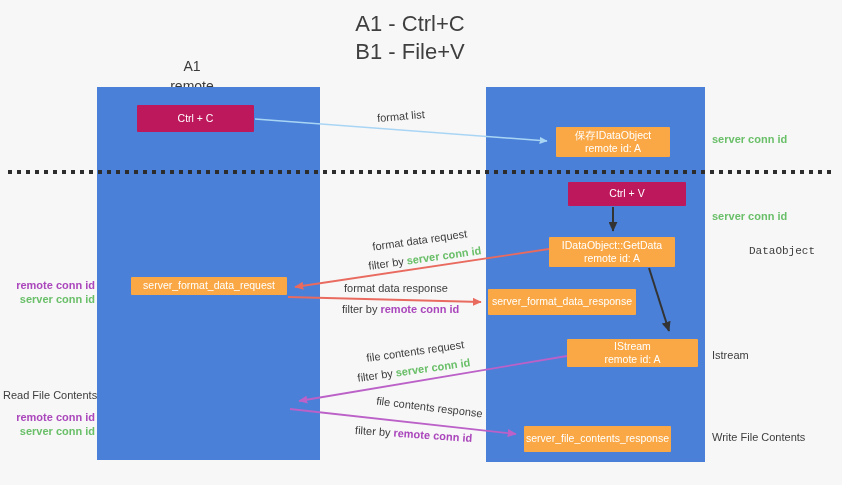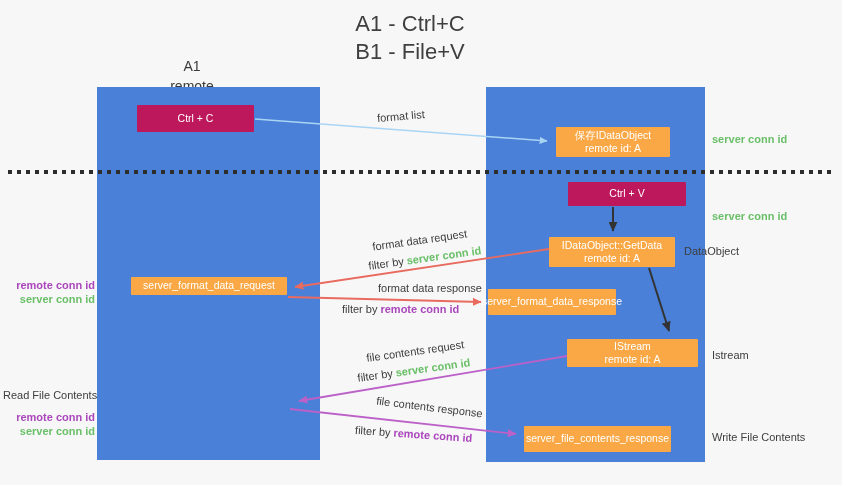--- a/index.html
+++ b/index.html
@@ -69,21 +69,21 @@
   <div class="node green" style="left:568px;top:182px;width:118px;height:24px;">
     <div>Ctrl + V</div>
   </div>
   <div class="node orange" style="left:549px;top:237px;width:126px;height:30px;">
     <div>IDataObject::GetData</div>
     <div>remote id: A</div>
   </div>
   <div class="node orange" style="left:131px;top:277px;width:156px;height:18px;">
     <div>server_format_data_request</div>
   </div>
-  <div class="node orange" style="left:488px;top:289px;width:128px;height:26px;text-align:right;">
+  <div class="node orange" style="left:488px;top:289px;width:148px;height:26px;text-align:right;">
     <div>server_format_data_response</div>
   </div>
   <div class="node orange" style="left:567px;top:339px;width:131px;height:28px;">
     <div>IStream</div>
     <div>remote id: A</div>
   </div>
   <div class="node orange" style="left:524px;top:426px;width:147px;height:26px;">
     <div>server_file_contents_response</div>
   </div>
 
@@ -110,37 +110,37 @@
     <line x1="567" y1="356" x2="299" y2="401" stroke="#bb61c8" stroke-width="1.8" marker-end="url(#ah-purple)"></line>
     <line x1="290" y1="409" x2="516" y2="434" stroke="#bb61c8" stroke-width="1.8" marker-end="url(#ah-purple)"></line>
   </svg>
 
   <div class="flabel" style="left:377px;top:110px;transform:rotate(-5deg);">format list</div>
 
   <div class="flabel" style="left:372px;top:234px;transform:rotate(-8deg);">format data request</div>
   <div class="flabel" style="left:368px;top:252px;transform:rotate(-8deg);">
     <span>filter by</span><span class="green">server conn id</span>
   </div>
-  <div class="flabel" style="left:378px;top:282px;">format data response</div>
+  <div class="flabel" style="left:344px;top:282px;">format data response</div>
   <div class="flabel" style="left:342px;top:303px;">
     <span>filter by</span><span class="purple">remote conn id</span>
   </div>
 
   <div class="flabel" style="left:366px;top:345px;transform:rotate(-8deg);">file contents request</div>
   <div class="flabel" style="left:357px;top:364px;transform:rotate(-8deg);">
     <span>filter by</span><span class="green">server conn id</span>
   </div>
   <div class="flabel" style="left:376px;top:401px;transform:rotate(7deg);">file contents response</div>
   <div class="flabel" style="left:355px;top:428px;transform:rotate(4deg);">
     <span>filter by</span><span class="purple">remote conn id</span>
   </div>
 
   <div class="side green" style="left:712px;top:133px;">server conn id</div>
   <div class="side green" style="left:712px;top:210px;">server conn id</div>
-  <div class="side dark" style="left:684px;top:245px;">DataObject</div>
+  <div class="side dark" style="left:749px;top:245px;font-family:Liberation Mono, monospace;">DataObject</div>
   <div class="side dark" style="left:712px;top:349px;">Istream</div>
   <div class="side dark" style="left:712px;top:431px;text-align:right;">Write File Contents</div>
 
   <div class="left-stack" style="top:278px;">
     <div class="purple">remote conn id</div>
     <div class="green">server conn id</div>
   </div>
   <div class="side dark" style="left:3px;top:389px;">Read File Contents</div>
   <div class="left-stack" style="top:410px;">
     <div class="purple">remote conn id</div>

